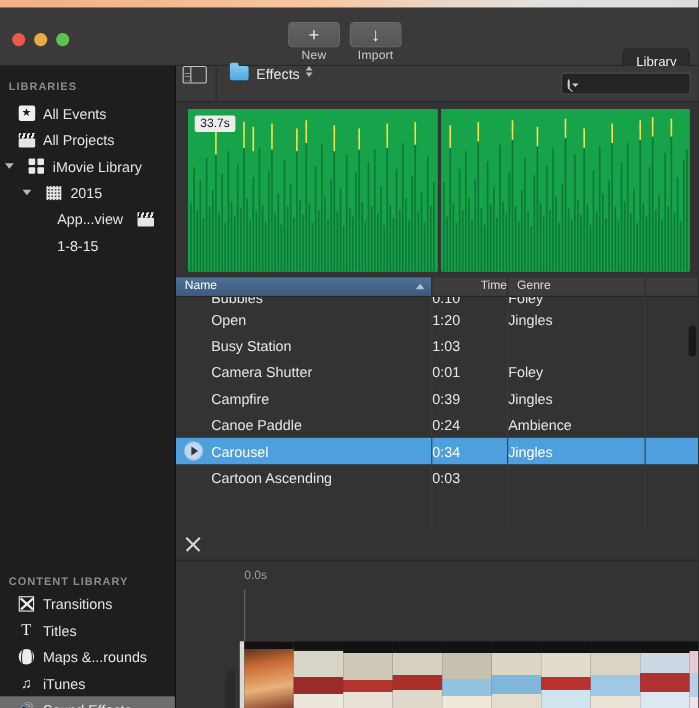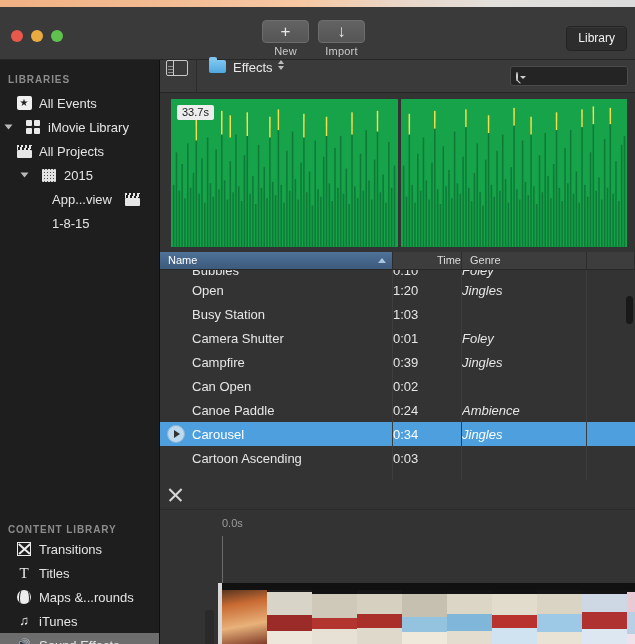--- a/index.html
+++ b/index.html
@@ -35,21 +35,21 @@
   .tb-glyph {
     width: 47px; height: 23px;
     background: linear-gradient(180deg,#636363,#555555);
     border: 1px solid #6d6d6d; border-radius: 4px;
     display: flex; align-items: center; justify-content: center;
     color: #e9e9e9; font-size: 17px; line-height: 1;
   }
   .tb-label { margin-top: 2px; font-size: 11px; color: #cbcbcb; letter-spacing: .2px; }
 
   .library-btn {
-    position: absolute; right: 8px; top: 19px;
+    position: absolute; right: 8px; top: 37px;
     background: #2d2d2d; border: 1px solid #242424; border-radius: 4px;
     color: #f2f2f2; font-size: 12px; padding: 4px 11px 5px 11px;
     box-shadow: inset 0 1px 0 rgba(255,255,255,.05);
   }
 
   
   .sidebar {
     position: absolute; left: 0; top: 60px; width: 160px; height: 584px;
     background: #1e1e1e; border-right: 1px solid #0f0f0f;
     overflow: hidden;
@@ -162,21 +162,21 @@
   .th.time { width: 69px; text-align: right; }
   .th.genre { width: 125px; }
   .th.extra { flex: 1; }
   .sort-tri { position: absolute; right: 6px; top: 6px; width: 0; height: 0;
     border-left: 4px solid transparent; border-right: 4px solid transparent; border-bottom: 5px solid #a9c4e0; }
   .tbody { position: relative; height: 210px; overflow: hidden; }
   .trow { display: flex; height: 24px; align-items: center; font-size: 13px; color: #e6e6e6; }
   .trow .playcell { width: 32px; flex: 0 0 32px; display: flex; align-items: center; justify-content: center; }
   .trow .c-name { width: 201px; flex: 0 0 201px; }
   .trow .c-time { width: 69px; flex: 0 0 69px; }
-  .trow .c-genre { width: 125px; flex: 0 0 125px; font-style: italic; }
+  .trow .c-genre { width: 125px; flex: 0 0 125px; }
   .trow.sel { background: #4d9fdd; color: #ffffff; }
   .play-ic {
     width: 18px; height: 18px; border-radius: 50%;
     background: #bcd9f0; border: 1px solid #8fb8d8;
     display: flex; align-items: center; justify-content: center;
   }
   .play-ic i { width:0;height:0;border-left:6px solid #333; border-top:4px solid transparent; border-bottom:4px solid transparent; margin-left:2px; }
   .col-line { position: absolute; top: 0; width: 1px; height: 210px; background: #3d3d3d; }
   .vscroll { position: absolute; right: 2px; top: 26px; width: 7px; height: 28px; background: #191919; border-radius: 4px; }
 
@@ -230,43 +230,43 @@
   <div class="sidebar">
     <div class="sb-header">LIBRARIES</div>
 
     <div class="sb-row">
       <span class="ic">
           <span class="ico-star">★</span>
         </span>
       <span>All Events</span>
     </div>
 
+    <div class="sb-row">
+      <span class="ic">
+        <span class="clap">
+            <span class="top"></span>
+            <span class="body"></span>
+          </span>
+      </span>
+      <span>All Projects</span>
+    </div>
+
     <div class="sb-row has-disc">
       <span class="disc-slot">
           <span class="disc open"></span>
         </span>
       <span class="ic">
         <span class="ico-grid">
             <i></i>
             <i></i>
             <i></i>
             <i></i>
           </span>
       </span>
       <span>iMovie Library</span>
-    </div>
-
-    <div class="sb-row">
-      <span class="ic">
-        <span class="clap">
-            <span class="top"></span>
-            <span class="body"></span>
-          </span>
-      </span>
-      <span>All Projects</span>
     </div>
 
     <div class="sb-row has-disc lvl2">
       <span class="disc-slot">
           <span class="disc open"></span>
         </span>
       <span class="ic">
           <span class="ico-cal"></span>
         </span>
       <span>2015</span>
@@ -589,26 +589,20 @@
           <div class="c-genre">Foley</div>
         </div>
         <div class="trow">
           <div class="playcell"></div>
           <div class="c-name">Campfire</div>
           <div class="c-time">0:39</div>
           <div class="c-genre">Jingles</div>
         </div>
         <div class="trow">
           <div class="playcell"></div>
-          <div class="c-name">Can Open</div>
-          <div class="c-time">0:02</div>
-          <div class="c-genre"></div>
-        </div>
-        <div class="trow">
-          <div class="playcell"></div>
           <div class="c-name">Canoe Paddle</div>
           <div class="c-time">0:24</div>
           <div class="c-genre">Ambience</div>
         </div>
         <div class="trow sel">
           <div class="playcell">
               <span class="play-ic">
                 <i></i>
               </span>
             </div>

